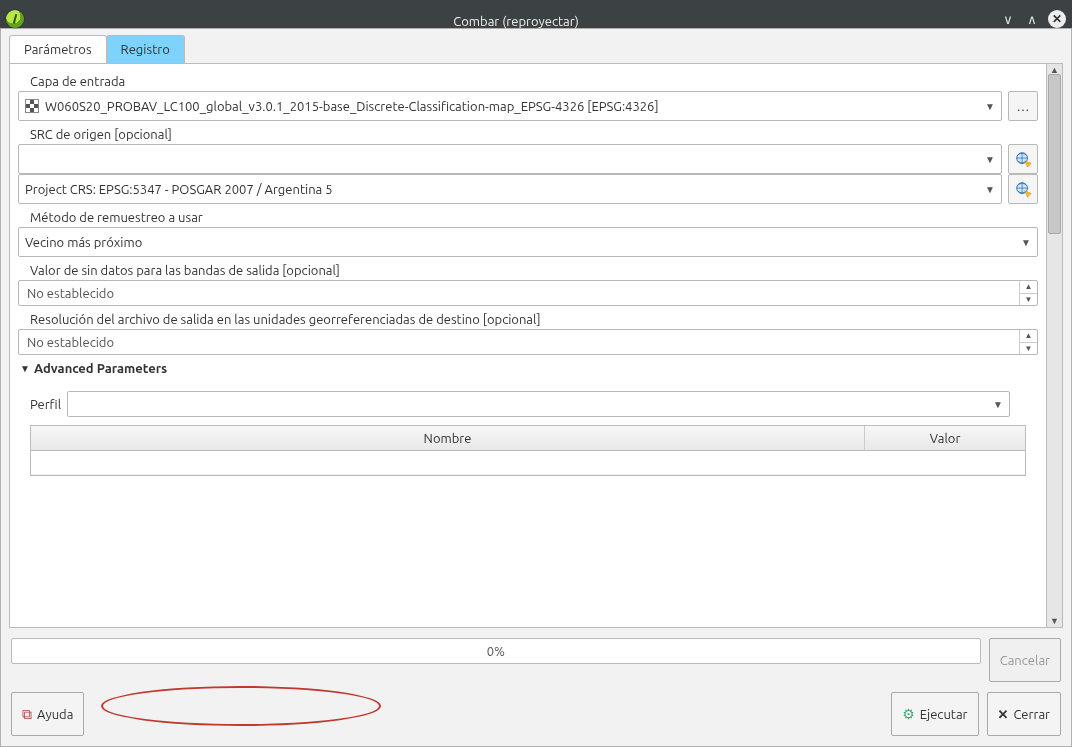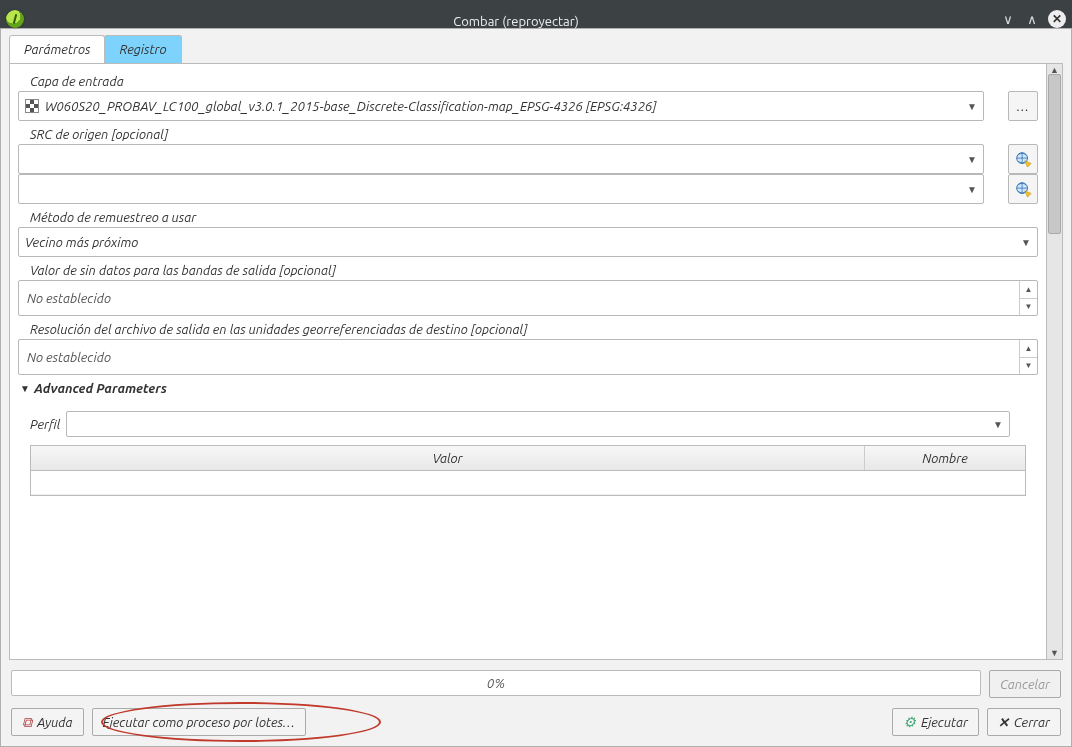--- a/index.html
+++ b/index.html
@@ -51,21 +51,20 @@
   }
   .wbtn { width:16px; height:16px; display:flex; align-items:center; justify-content:center; color:#ddd; font-size:13px;}
   .wbtn.close { width:18px; height:18px; border-radius:50%; background:#eee; color:#333; font-weight:bold; font-size:12px;}
 
   .window {
     background:#f2f2f2;
     border:1px solid #b0b0b0;
     height: calc(747px - 28px);
     display:flex;
     flex-direction:column;
-    font-style:italic;
   }
 
   .tabs {
     display:flex;
     padding: 6px 8px 0 8px;
     gap:0;
   }
   .tab {
     padding:6px 14px 7px 14px;
     border:1px solid #bbb;
@@ -123,21 +122,21 @@
   }
   .vscroll .arrow.up { top:0; }
   .vscroll .arrow.down { bottom:0; }
 
   .label {
     margin:6px 0 3px 12px;
   }
 
   .row {
     display:flex;
-    gap:24px;
+    gap:6px;
     align-items:stretch;
   }
   .combo, .textcombo {
     flex:1;
     display:flex;
     align-items:center;
     background:#fff;
     border:1px solid #b8b8b8;
     border-radius:2px;
     height:30px;
@@ -169,21 +168,21 @@
     justify-content:center;
     cursor:pointer;
   }
   .crssvg { width:18px; height:18px; }
 
   .spinbox {
     flex:1;
     display:flex;
     border:1px solid #b8b8b8;
     border-radius:2px;
-    height:36px;
+    height:26px;
     background:#fff;
   }
   .spinbox .spintext { flex:1; padding:0 8px; display:flex; align-items:center; color:#555;}
   .spinbox .spinbtns { width:18px; display:flex; flex-direction:column; border-left:1px solid #ccc;}
   .spinbox .spinbtns div { flex:1; display:flex; align-items:center; justify-content:center; font-size:8px; color:#555; cursor:pointer;}
   .spinbox .spinbtns div:first-child { border-bottom:1px solid #ccc;}
 
   .adv-header {
     font-weight:bold;
     padding:6px 2px;
@@ -256,21 +255,21 @@
   }
   .btn {
     border:1px solid #aaa;
     background:#f4f4f4;
     border-radius:2px;
     padding:10px 10px;
     cursor:pointer;
     display:inline-flex;
     align-items:center;
     gap:5px;
-    height:28px;
+    height:44px;
     text-align:center;
   }
   .btn.disabled { color:#999; background:#f0f0f0; cursor:default; }
 
   .actionrow {
     display:flex;
     gap:8px;
     align-items:center;
   }
   .spacer { flex:1; }
@@ -338,20 +337,21 @@
           <svg class="crssvg" viewBox="0 0 20 20">
             <circle cx="9" cy="9" r="6" fill="#cfe8ff" stroke="#2b6aa8" stroke-width="1"></circle>
             <path d="M3 9 H15 M9 3 V15 M4.5 5.5 Q9 2 13.5 5.5 M4.5 12.5 Q9 16 13.5 12.5" stroke="#2b6aa8" stroke-width="0.8" fill="none"></path>
             <polygon points="12,12 19,15 15,19" fill="#f6c32b" stroke="#b38500" stroke-width="0.6"></polygon>
           </svg>
         </div>
       </div>
 
       <div class="row">
         <div class="combo">
+          <span>Project CRS: EPSG:5347 - POSGAR 2007 / Argentina 5</span>
           <span class="caret">▼</span>
         </div>
         <div class="smallbtn">
           <svg class="crssvg" viewBox="0 0 20 20">
             <circle cx="9" cy="9" r="6" fill="#cfe8ff" stroke="#2b6aa8" stroke-width="1"></circle>
             <path d="M3 9 H15 M9 3 V15 M4.5 5.5 Q9 2 13.5 5.5 M4.5 12.5 Q9 16 13.5 12.5" stroke="#2b6aa8" stroke-width="0.8" fill="none"></path>
             <polygon points="12,12 19,15 15,19" fill="#f6c32b" stroke="#b38500" stroke-width="0.6"></polygon>
           </svg>
         </div>
       </div>
@@ -395,22 +395,22 @@
         <div class="adv-inner">
           <div class="profile-row">
             <span>Perfil</span>
             <div class="combo">
               <span></span>
               <span class="caret">▼</span>
             </div>
           </div>
           <div class="gridtable">
             <div class="gthead">
+              <div class="gth">Nombre</div>
               <div class="gth">Valor</div>
-              <div class="gth">Nombre</div>
             </div>
             <div class="gtrow"></div>
           </div>
         </div>
       </div>
 
     </div>
     <div class="vscroll">
       <div class="arrow up">▲</div>
       <div class="thumb"></div>
@@ -425,23 +425,20 @@
       </div>
       <div class="btn disabled">
         <span>Cancelar</span>
       </div>
     </div>
     <div class="actionrow" style="position:relative;">
       <div class="btn">
         <span class="helpicon">⧉</span>
         <span>Ayuda</span>
       </div>
-      <div class="btn">
-        <span>Ejecutar como proceso por lotes…</span>
-      </div>
       <div class="red-ellipse" style="left:90px; top:-6px;"></div>
       <div class="spacer"></div>
       <div class="btn">
         <span class="gearicon">⚙</span>
         <span>Ejecutar</span>
       </div>
       <div class="btn">
         <span class="xicon">✕</span>
         <span>Cerrar</span>
       </div>

